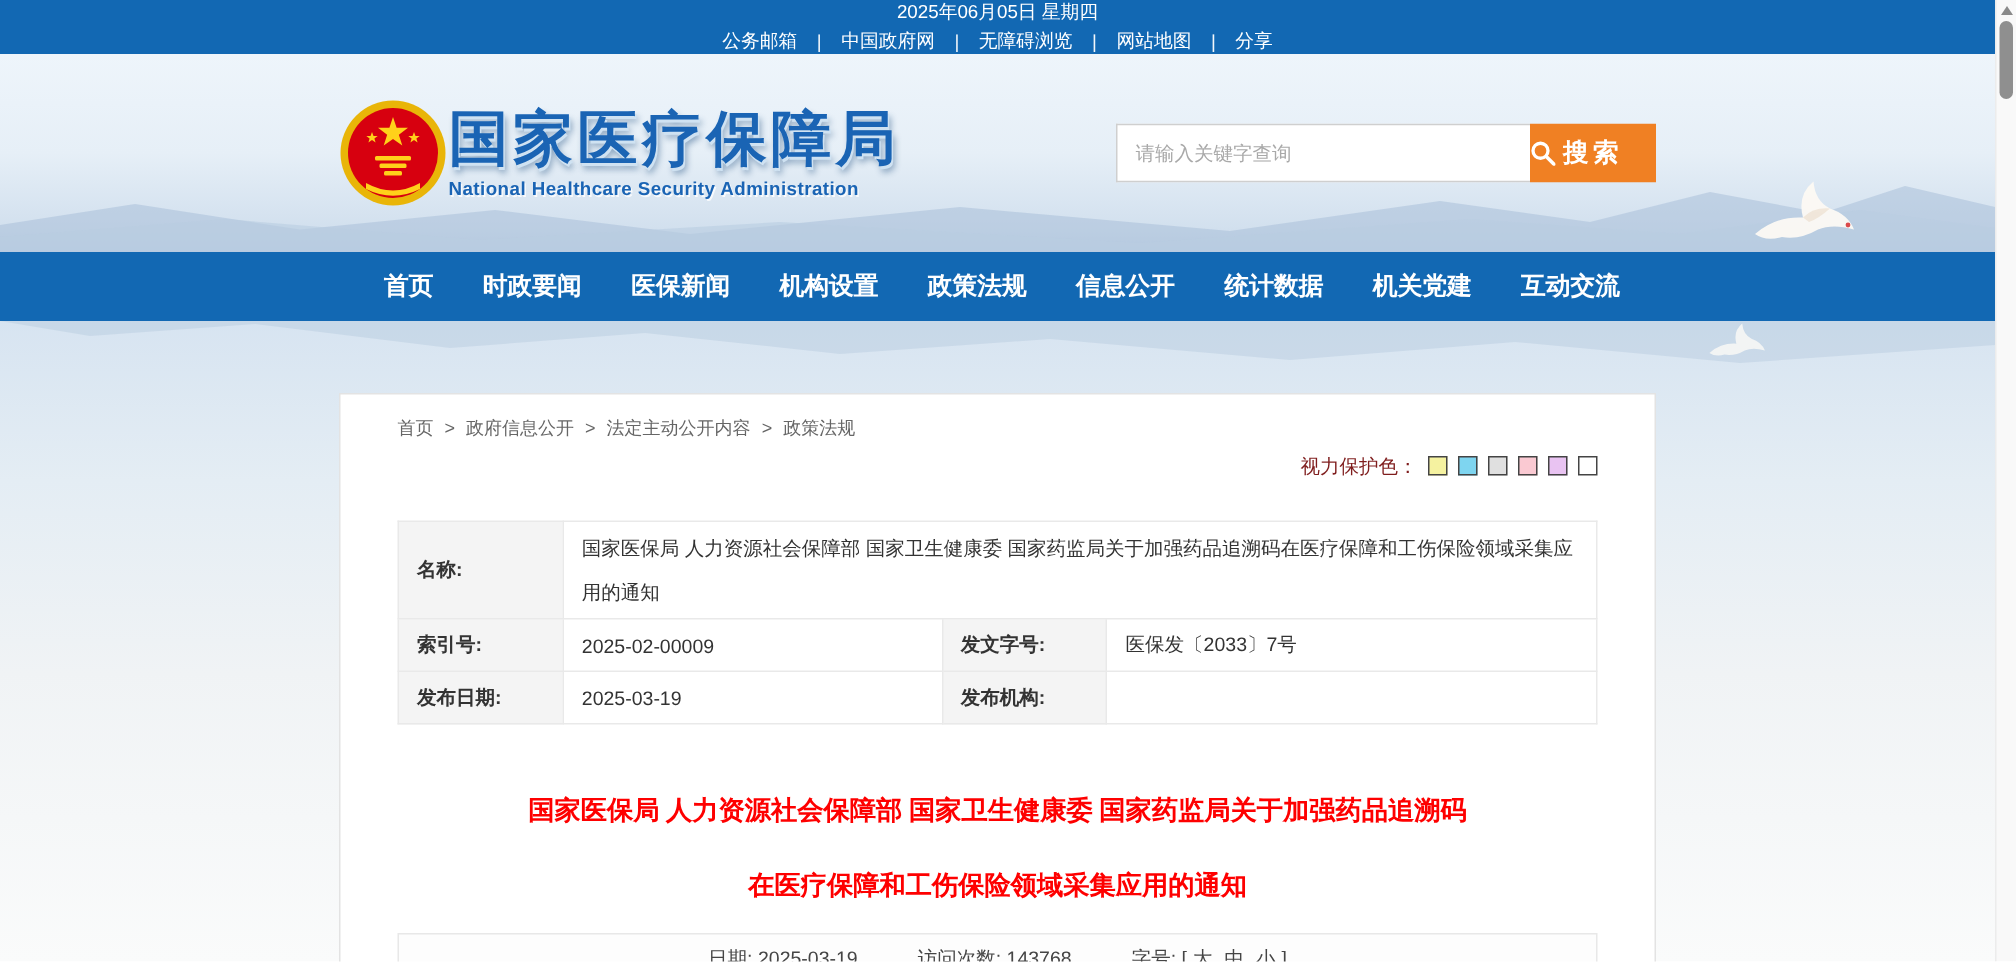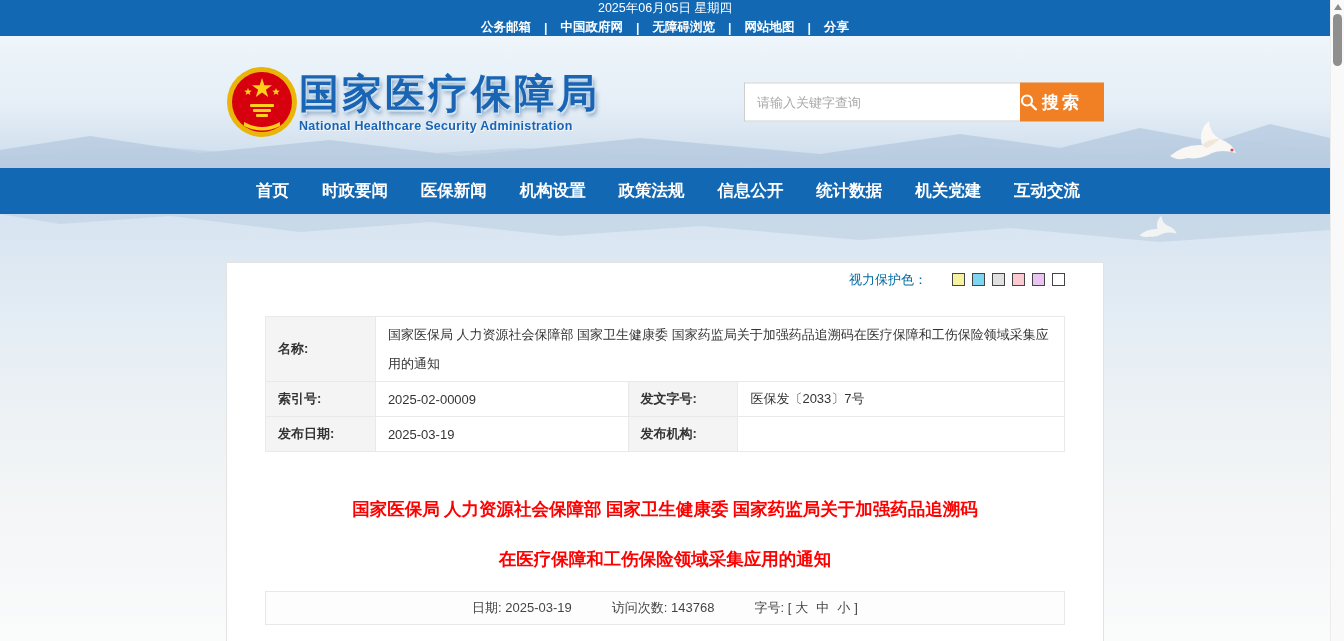--- a/index.html
+++ b/index.html
@@ -4,21 +4,21 @@
 <style>
   * { margin:0; padding:0; box-sizing:border-box; }
   html,body { width:1344px; height:641px; overflow:hidden; }
   body { font-family:"Liberation Sans","DejaVu Sans",sans-serif; background:#fff; position:relative; }
   .page { width:1330px; }
   .inner { width:878px; margin:0 auto; position:relative; height:100%; }
 
   
   .topbar { height:36px; background:#1268b3; }
   .topbar .inner { display:flex; align-items:center; justify-content:space-between; color:#fff; font-size:12.5px;flex-direction:column; }
-  .toplinks { display:flex; align-items:center;font-weight:bold; }
+  .toplinks { display:flex; align-items:center; }
   .toplink { color:#fff; cursor:pointer; white-space:nowrap; }
   .tb-sep { margin:0 13px; opacity:.95; }
   .toplinks .tb-sep:last-child { display:none; }
 
   
   .header { height:132px; position:relative; overflow:hidden;
             background:linear-gradient(180deg,#eef5fb 0%,#e6eff7 50%,#d2e0ee 88%,#c6d6e9 100%); }
   .header-deco { position:absolute; left:0; bottom:0; width:1330px; height:70px; }
   .dove { position:absolute; }
   .header .inner { display:flex; align-items:center; }
@@ -47,22 +47,22 @@
              background:linear-gradient(180deg,#d7e4f1 0%,#e4edf4 25%,#f0f3f5 55%,#fafbfb 100%); }
   .mainbg-deco { position:absolute; top:0; left:0; width:1330px; height:90px; }
   .card { position:relative; width:878px; margin:0 auto; top:48px; background:#fff;
           border:1px solid #e3e3e3; height:560px; padding:0 38px; }
 
   .crumbs { padding-top:14px; font-size:12px; color:#666; }
   .bc-item { color:#666; cursor:pointer; }
   .bc-sep { margin:0 4px; color:#666; }
   .crumbs .bc-sep:last-child { display:none; }
 
-  .eye-row { margin-top:9px; display:flex; justify-content:flex-end; align-items:center; gap:25px;
-             font-size:13px; color:#0369a1; height:15px; }
+  .eye-row { margin-top:9px; display:flex; justify-content:flex-end; align-items:center; gap:7px;
+             font-size:13px; color:#7f1d1d; height:15px; }
   .swatch { width:13px; height:13px; border:1px solid #444; display:inline-block; cursor:pointer; }
 
   table.doc-table { margin-top:29px; width:100%; border-collapse:collapse; font-size:13px; color:#333; }
   .doc-table td { border:1px solid #e9e9e9; padding:8px 12px; vertical-align:middle; }
   .doc-table td.lbl { background:#f4f4f4; font-weight:bold; }
   .doc-table td.name-val { padding:3px 12px; line-height:29px; }
 
   .art-title { margin-top:32px; text-align:center; color:#fe0000; font-weight:bold; font-size:17.5px;font-family:Liberation Serif, serif; }
   .art-title .line { line-height:50px; }
 
@@ -175,20 +175,35 @@
   <div class="main-bg">
     <svg class="mainbg-deco" viewBox="0 0 1330 90" preserveAspectRatio="none">
       <path d="M0,0 L60,10 L170,2 L300,18 L430,8 L560,22 L700,12 L860,26 L1010,14 L1160,28 L1330,16 L1330,0 Z" fill="#b6c9dd" opacity="0.45"></path>
     </svg>
     <svg class="dove" style="right:150px; top:0px; width:46px; height:28px; opacity:.8" viewBox="0 0 78 50">
       <path d="M8 38 Q22 26 40 27 Q36 12 47 3 Q48 16 58 21 Q70 25 74 35 Q60 31 50 35 Q38 42 26 40 Q15 43 8 38 Z" fill="#fdfbf7"></path>
     </svg>
 
     <div class="card">
 
+      <div class="crumbs">
+        
+      
+          <span class="bc-item">首页</span>
+          <span class="bc-sep">&gt;</span>
+        
+          <span class="bc-item">政府信息公开</span>
+          <span class="bc-sep">&gt;</span>
+        
+          <span class="bc-item">法定主动公开内容</span>
+          <span class="bc-sep">&gt;</span>
+        
+          <span class="bc-item">政策法规</span>
+          
+        </div>
 
       <div class="eye-row">
         <span>视力保护色：</span>
         <span style="display:flex; gap:7px;">
 
             <span class="swatch" style="background: rgb(245, 242, 160);"></span>
 
             <span class="swatch" style="background: rgb(126, 213, 240);"></span>
 
             <span class="swatch" style="background: rgb(224, 224, 224);"></span>

